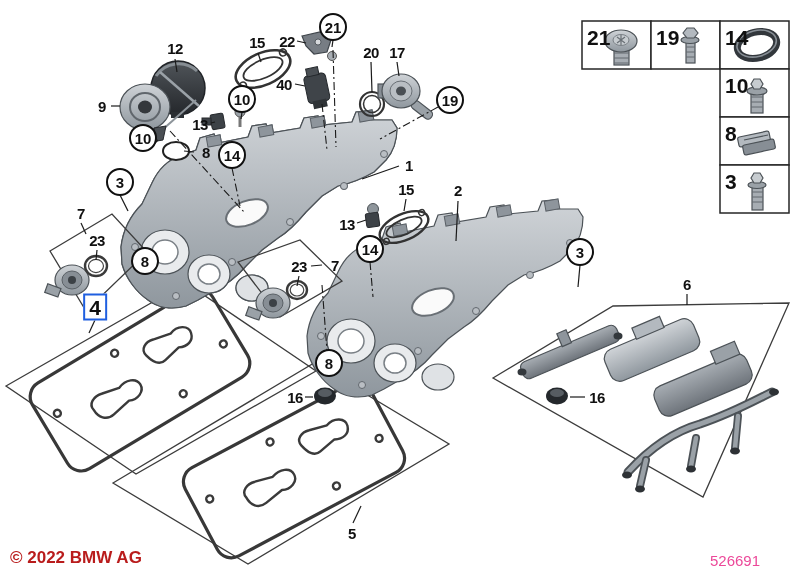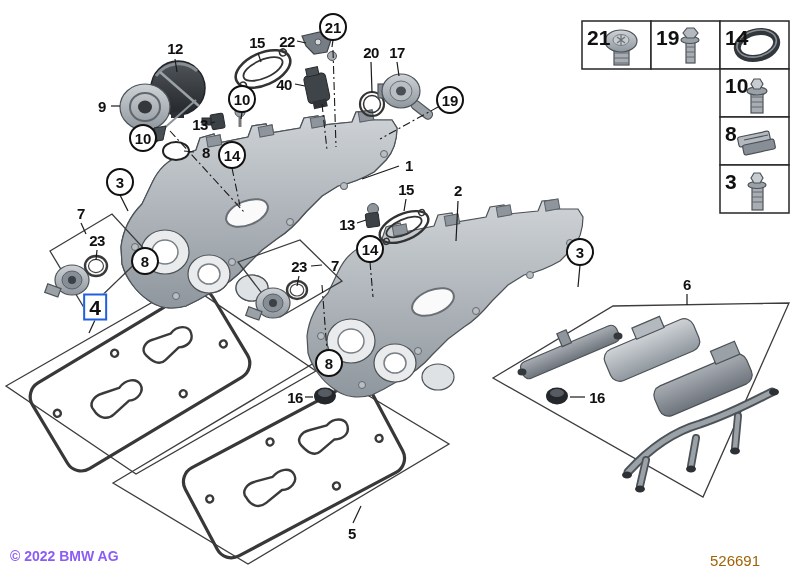--- a/index.html
+++ b/index.html
@@ -7,22 +7,22 @@
          font-family:"Liberation Sans", sans-serif;}
   .stage svg{position:absolute;left:0;top:0;}
   
   .co{position:absolute;transform:translate(-50%,-50%);color:#101010;font-weight:bold;
       line-height:1;white-space:nowrap;}
   .co.plain{font-size:15px;letter-spacing:-0.5px;}
   .co.circle{width:24px;height:24px;border:2px solid #101010;border-radius:50%;
       background:#fff;font-size:15px;display:flex;align-items:center;justify-content:center;}
   .co.selected{font-size:21px;background:#fff;border:2px solid #1f5fe0;padding:1px 4px;}
   .legend-num{position:absolute;color:#101010;font-weight:bold;font-size:21px;line-height:1;}
-  .footer-copy{position:absolute;left:10px;top:548px;font-weight:bold;font-size:14px;color:#8b5cf6;}
-  .footer-num{position:absolute;left:710px;top:552px;font-size:15px;color:#a16207;}
+  .footer-copy{position:absolute;left:10px;top:548px;font-weight:bold;font-size:17px;color:#b91c1c;}
+  .footer-num{position:absolute;left:710px;top:552px;font-size:15px;color:#ec4899;}
   
   .ln{stroke:#1a1a1a;stroke-width:1.2;fill:none;}
   .dd{stroke:#1a1a1a;stroke-width:1.1;fill:none;stroke-dasharray:8 3 2 3;}
   .box{stroke:#3c3c3c;stroke-width:1.3;fill:none;}
   .cell{stroke:#262626;stroke-width:1.5;fill:#fff;}
   .gask{stroke:#383838;stroke-width:3.2;fill:none;stroke-linejoin:round;}
   .gaskin{stroke:#3a3a3a;stroke-width:2.4;fill:none;stroke-linejoin:round;}
   .mtl{stroke:#4c5257;stroke-width:1.2;}
   .thr{stroke:#62686e;stroke-width:1;}
 </style>

